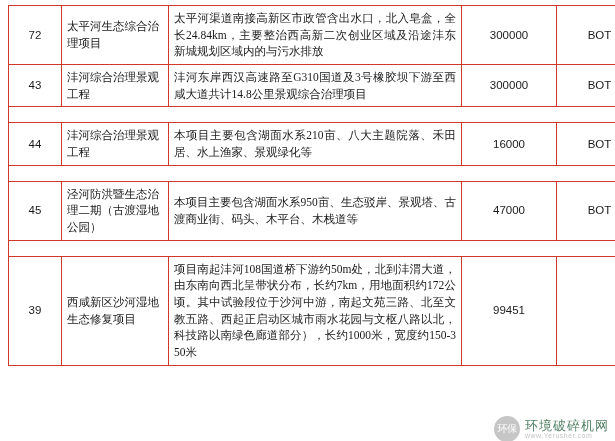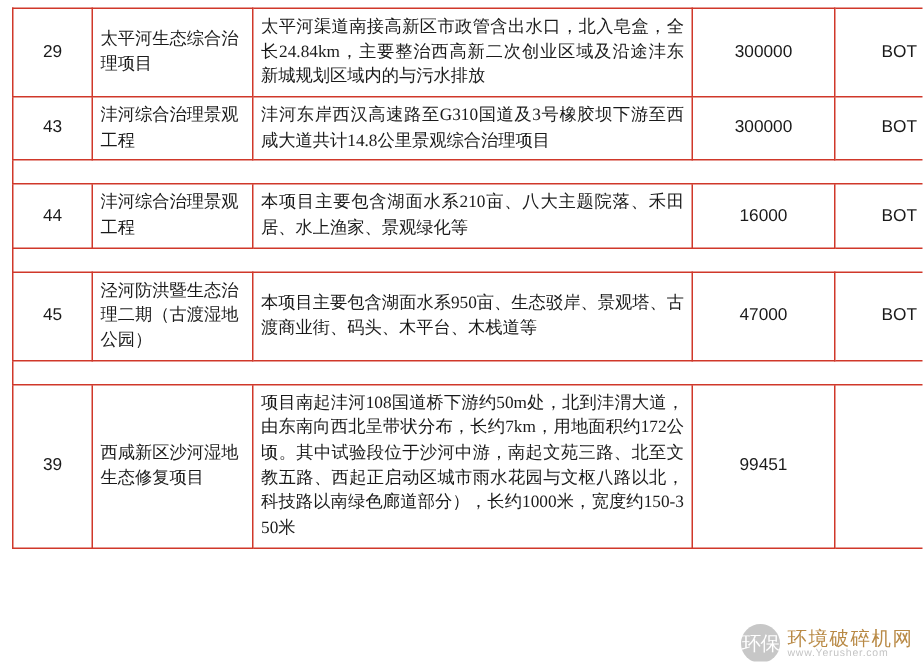--- a/index.html
+++ b/index.html
@@ -67,53 +67,53 @@
   }
   .wm-badge {
     width: 26px;
     height: 26px;
     border-radius: 50%;
     background: #b4b4b4;
     display: flex;
     align-items: center;
     justify-content: center;
     color: #fff;
-    font-size: 13px;
+    font-size: 10px;
     font-family: "Liberation Sans", sans-serif;
     letter-spacing: -0.5px;
   }
   .wm-text-wrap {
     display: flex;
     flex-direction: column;
     justify-content: center;
     line-height: 1.05;
   }
   .wm-main {
     font-size: 13px;
-    color: #a16207;
+    color: #14532d;
     font-family: "Liberation Sans", sans-serif;
     letter-spacing: 1px;
   }
   .wm-sub {
     font-size: 7px;
     color: #b0b0b0;
     font-family: "Liberation Sans", sans-serif;
     letter-spacing: 0.5px;
   }
 </style>
 </head>
 <body>
 
 <div class="sheet">
 
   <table class="doc">
     <tbody>
 
       <tr>
-        <td class="col-no">29</td>
+        <td class="col-no">72</td>
         <td class="col-name">太平河生态综合治理项目</td>
         <td class="col-desc">
             <span class="desc-text">太平河渠道南接高新区市政管含出水口，北入皂盒，全长24.84km，主要整治西高新二次创业区域及沿途沣东新城规划区域内的与污水排放</span>
           </td>
         <td class="col-amt">300000</td>
         <td class="col-mode">BOT</td>
       </tr>
 
       <tr>
         <td class="col-no">43</td>

